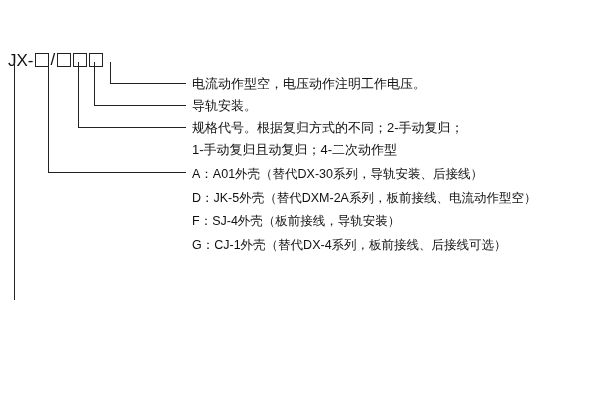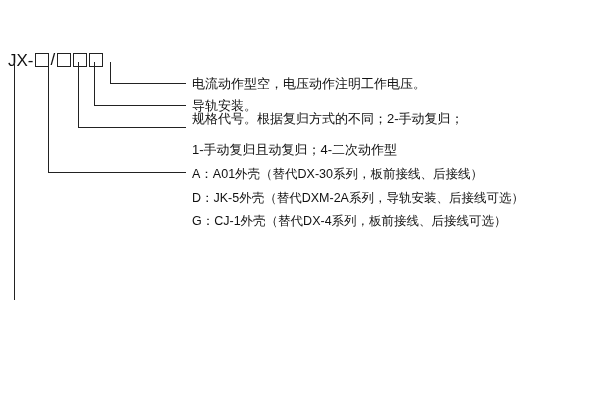--- a/index.html
+++ b/index.html
@@ -114,25 +114,26 @@
       <path d="M48.5,62 L48.5,172.5 L186,172.5"></path>
 
       <path d="M14.5,62 L14.5,342.5 L186,342.5"></path>
     </g>
   </svg>
 
   <div class="note" style="left:192px; top:76px;">电流动作型空，电压动作注明工作电压。</div>
 
   <div class="note" style="left:192px; top:98px;">导轨安装。</div>
 
-  <div class="note" style="left:192px; top:111px;">规格代号。根据复归方式的不同；2-手动复归；</div>
+  <div class="note" style="left:192px; top:120px;">规格代号。根据复归方式的不同；2-手动复归；</div>
 
   <div class="note" style="left:192px; top:142px;">1-手动复归且动复归；4-二次动作型</div>
 
   <div class="shell-list">
-    <div>A：A01外壳（替代DX-30系列，板前接线、后接线）</div>
-    <div>D：JK-5外壳（替代DXM-2A系列，导轨安装、后接线可选）</div>
+    <div>A：A01外壳（替代DX-30系列，导轨安装、后接线）</div>
+    <div>D：JK-5外壳（替代DXM-2A系列，板前接线、电流动作型空）</div>
+    <div>F：SJ-4外壳（板前接线，导轨安装）</div>
     <div>G：CJ-1外壳（替代DX-4系列，板前接线、后接线可选）</div>
   </div>
 
   <div class="bottom-label">静态型信号继电器</div>
 
 </div>
 
 </body></html>

